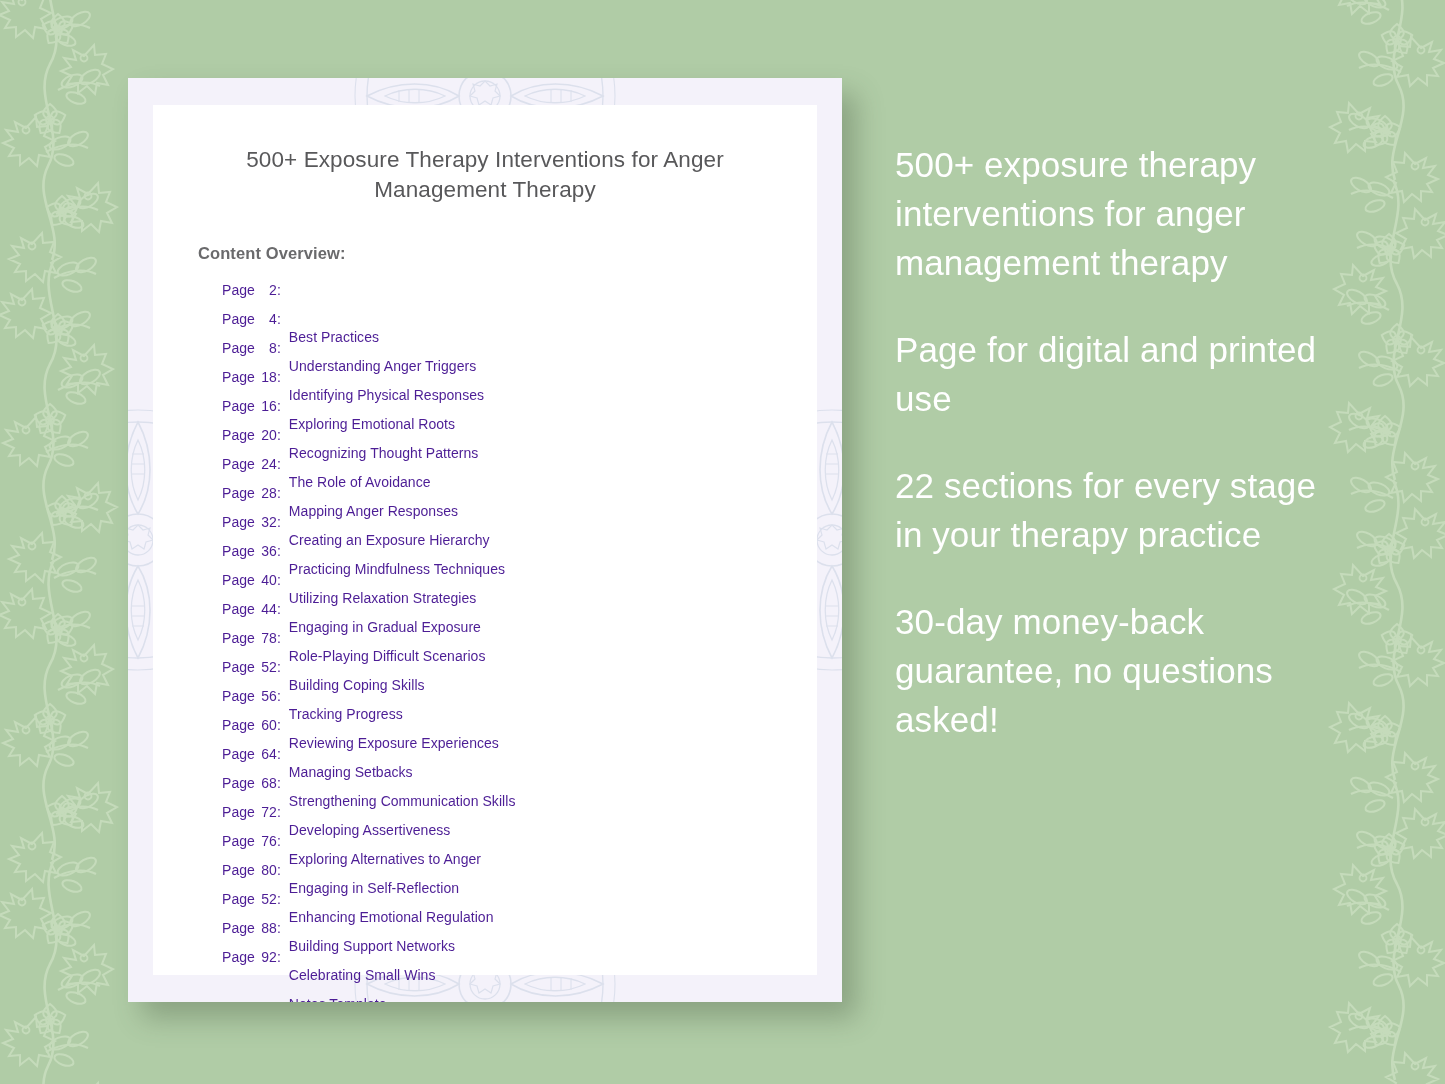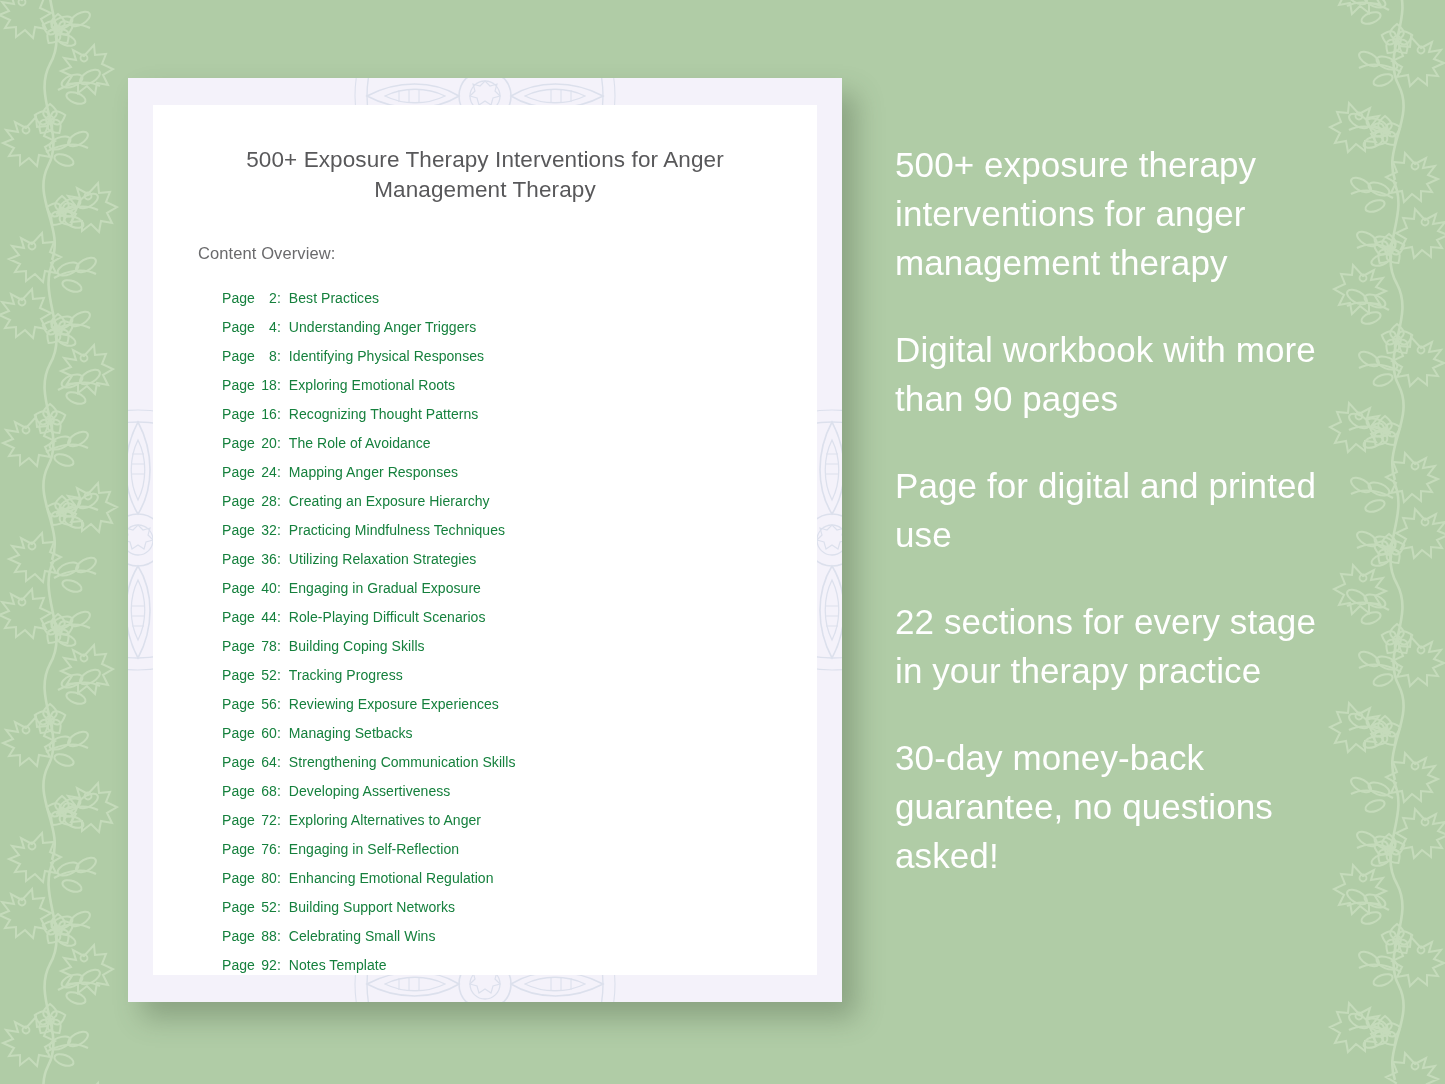--- a/index.html
+++ b/index.html
@@ -56,49 +56,49 @@
     color:#58585a;
     text-align:center;
     letter-spacing:.1px;
     margin:0 36px;
   }
 
   .overview-label {
     margin-top:40px;
     margin-left:21px;
     font-size:16.5px;
-    font-weight:400;
+    font-weight:700;
     color:#6a6a6c;
     letter-spacing:.1px;
   }
 
   .toc {
     margin-top:20px;
     margin-left:45px;
     list-style:none;
   }
   .toc li {
     display:flex;
-    align-items:center;
+    align-items:flex-start;
     font-size:14px;
-    color:#15803d;
+    color:#4c1d95;
     line-height:1;
     height:29px;
     letter-spacing:.05px;
   }
   .toc .pg {
     display:inline-block;
     white-space:pre;
   }
   .toc .pgnum {
     display:inline-block;
     width:22px;
     text-align:right;
   }
-  .toc .ttl { margin-left:8px; }
+  .toc .ttl { margin-left:8px;margin-top:47px; }
 
   
   .promo {
     position:absolute;
     left:895px; top:140px;
     width:448px;
   }
   .promo p {
     color:#ffffff;
     font-size:35px;
@@ -346,17 +346,16 @@
           <span class="pgnum">92</span>
           <span>:</span>
           <span class="ttl">Notes Template</span>
         </li>
       </ul>
   </div>
 </div>
 
 <div class="promo">
     <p>500+ exposure therapy interventions for anger management therapy</p>
-    <p>Digital workbook with more than 90 pages</p>
     <p>Page for digital and printed use</p>
     <p>22 sections for every stage in your therapy practice</p>
     <p>30-day money-back guarantee, no questions asked!</p>
   </div>
 
 </body></html>

